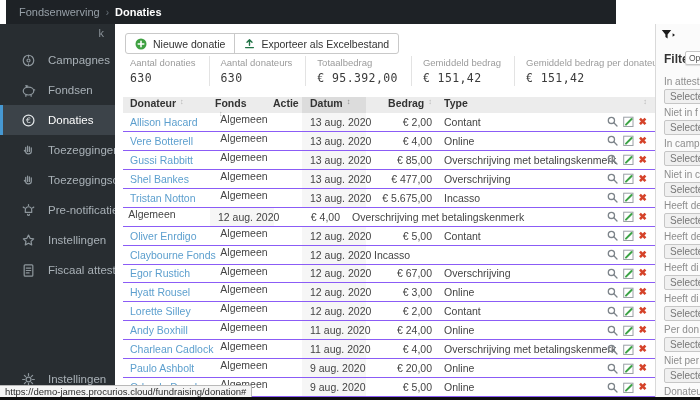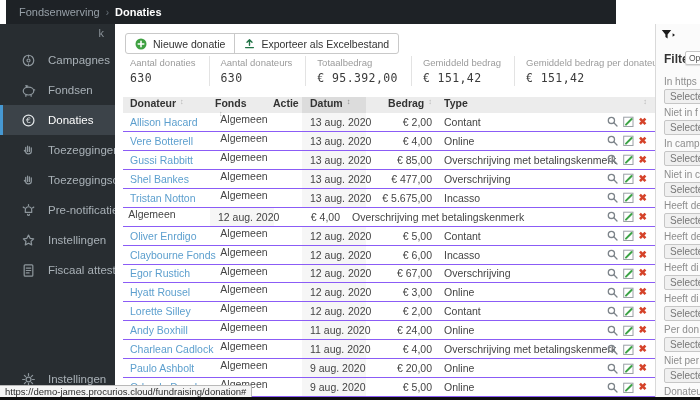--- a/index.html
+++ b/index.html
@@ -427,21 +427,20 @@
               <span class="del-x">✖</span>
             </div>
           </div>
           <div class="tr">
             <div class="td c0">
               <a class="donor-link">Claybourne Fonds</a>
             </div>
             <div class="td c1">Algemeen</div>
             <div class="td c2"></div>
             <div class="td c3">12 aug. 2020</div>
-            <div class="td c4">€ 6,00</div>
             <div class="td c5">Incasso</div>
             <div class="td c6">
               <span class="icon act-icon">
                 <svg width="11" height="11" viewBox="0 0 11 11" fill="none" stroke="#7d848a" stroke-width="1.3" stroke-linecap="round">
                   <circle cx="4.4" cy="4.4" r="3.1"></circle>
                   <path d="M6.8 6.8 10 10"></path>
                 </svg>
               </span>
               <span class="icon act-icon">
                 <svg width="11" height="11" viewBox="0 0 11 11">
@@ -637,21 +636,21 @@
           <path d="M.8 1h9.4L6.6 5.4v4.2L4.4 8V5.4z" fill="#1c1c1c"></path>
           <path d="M11.6 4.2 14 6l-2.4 1.8z" fill="#1c1c1c"></path>
         </svg>
       </span>
     <div class="fhead">
       <span>Filters</span>
       <span class="fchip">Ope</span>
     </div>
     <div class="fgroups">
         <div class="fgroup">
-          <div class="flabel">In https</div>
+          <div class="flabel">In attest</div>
           <div class="fselect">Selecteer</div>
         </div>
         <div class="fgroup">
           <div class="flabel">Niet in f</div>
           <div class="fselect">Selecteer</div>
         </div>
         <div class="fgroup">
           <div class="flabel">In camp</div>
           <div class="fselect">Selecteer</div>
         </div>

